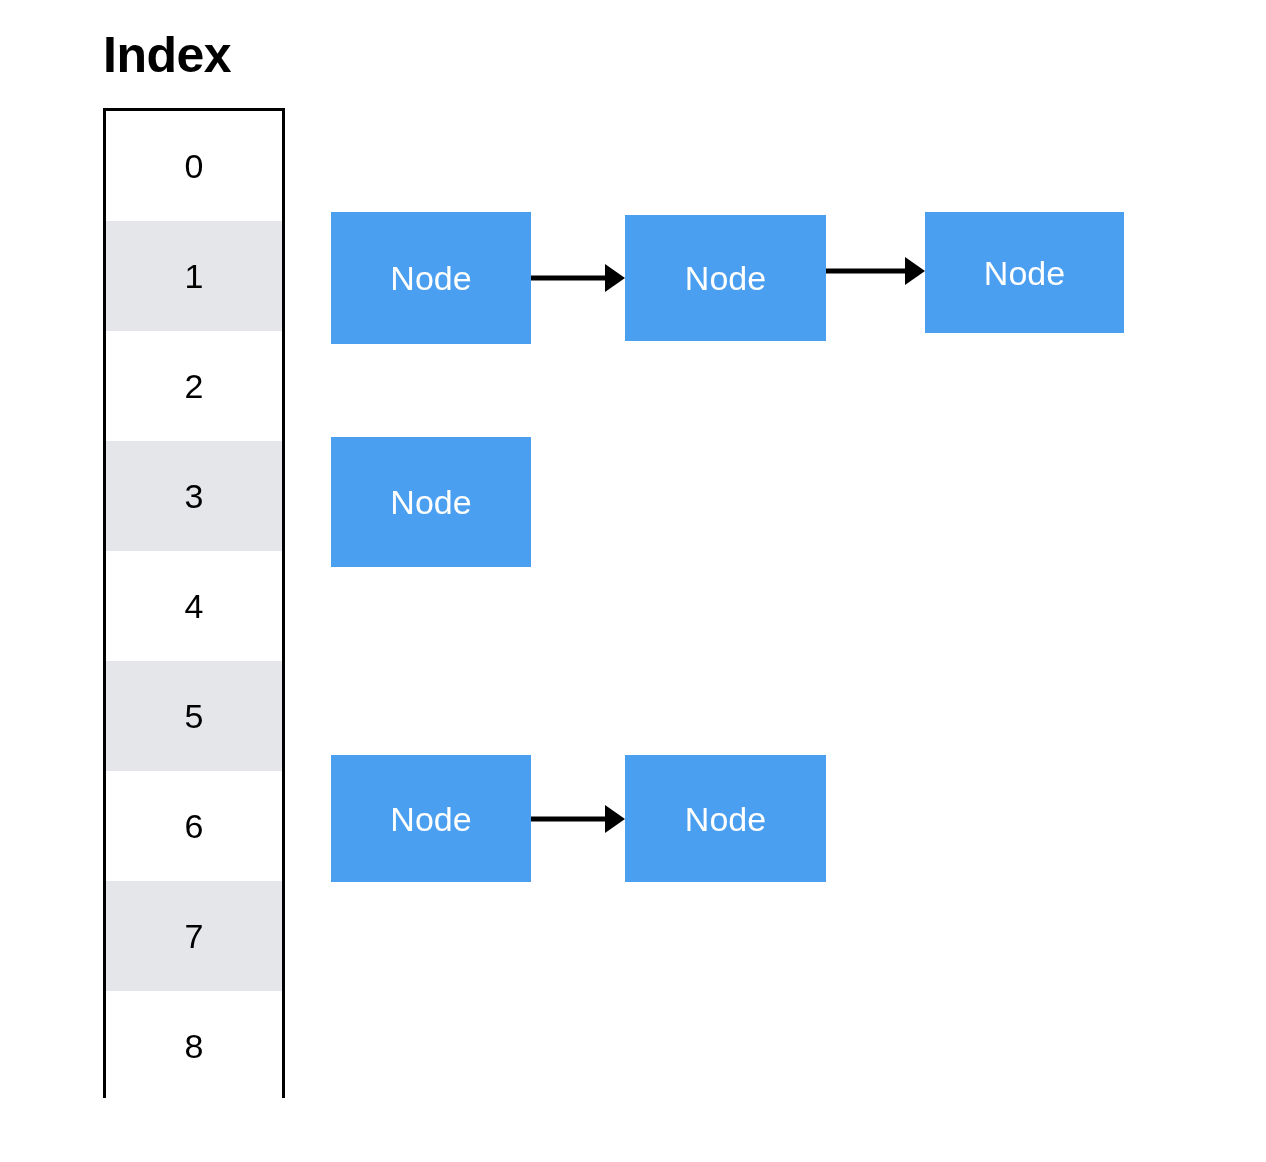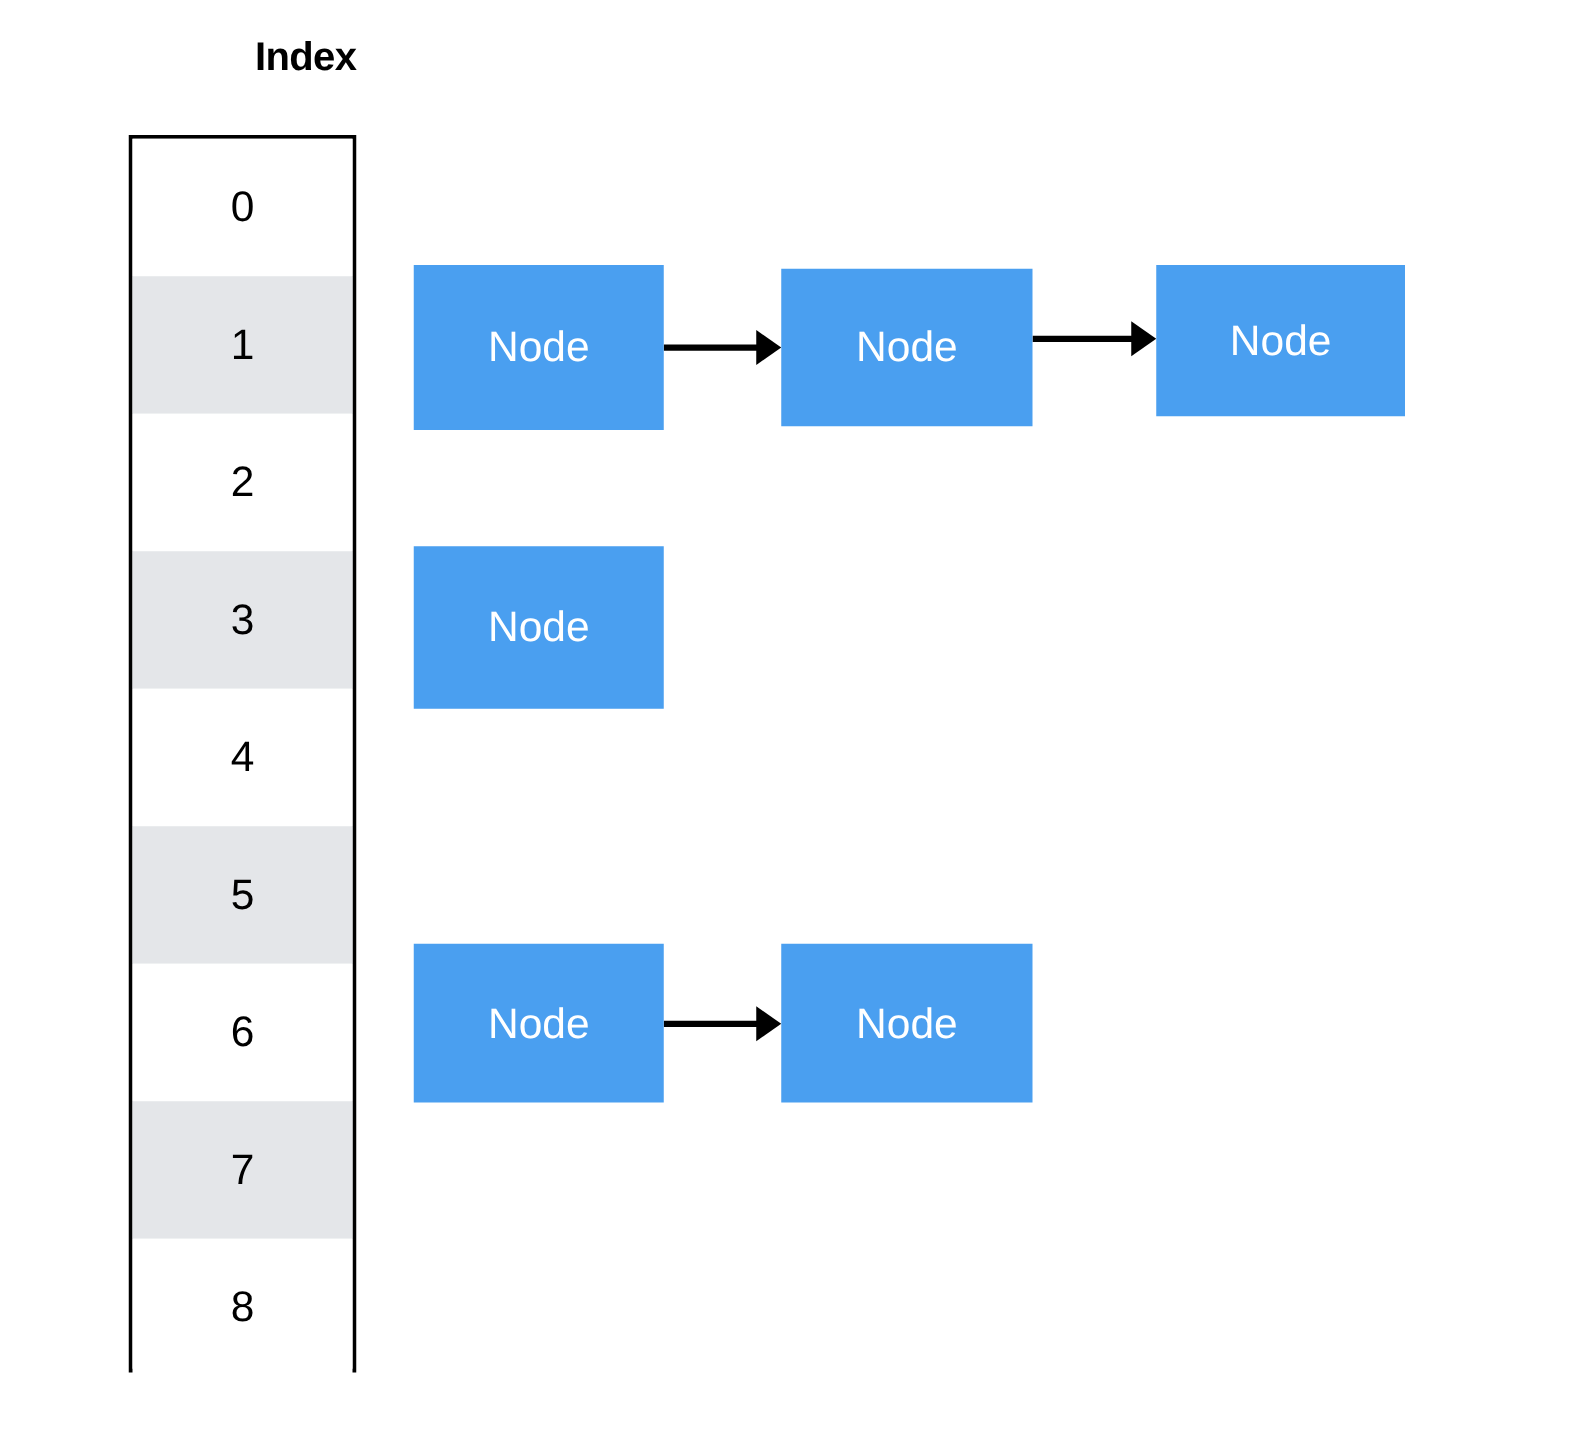--- a/index.html
+++ b/index.html
@@ -18,22 +18,22 @@
     background: #ffffff;
     overflow: hidden;
   }
 
   
   #index-title {
     position: absolute;
     left: 103px;
     top: 28px;
     width: 182px;
-    text-align: right;
-    font-size: 32px;
+    text-align: left;
+    font-size: 50px;
     font-weight: bold;
     color: #000000;
     letter-spacing: -0.5px;
     line-height: 1.1;
   }
   #index-table {
     position: absolute;
     left: 103px;
     top: 108px;
     width: 182px;

